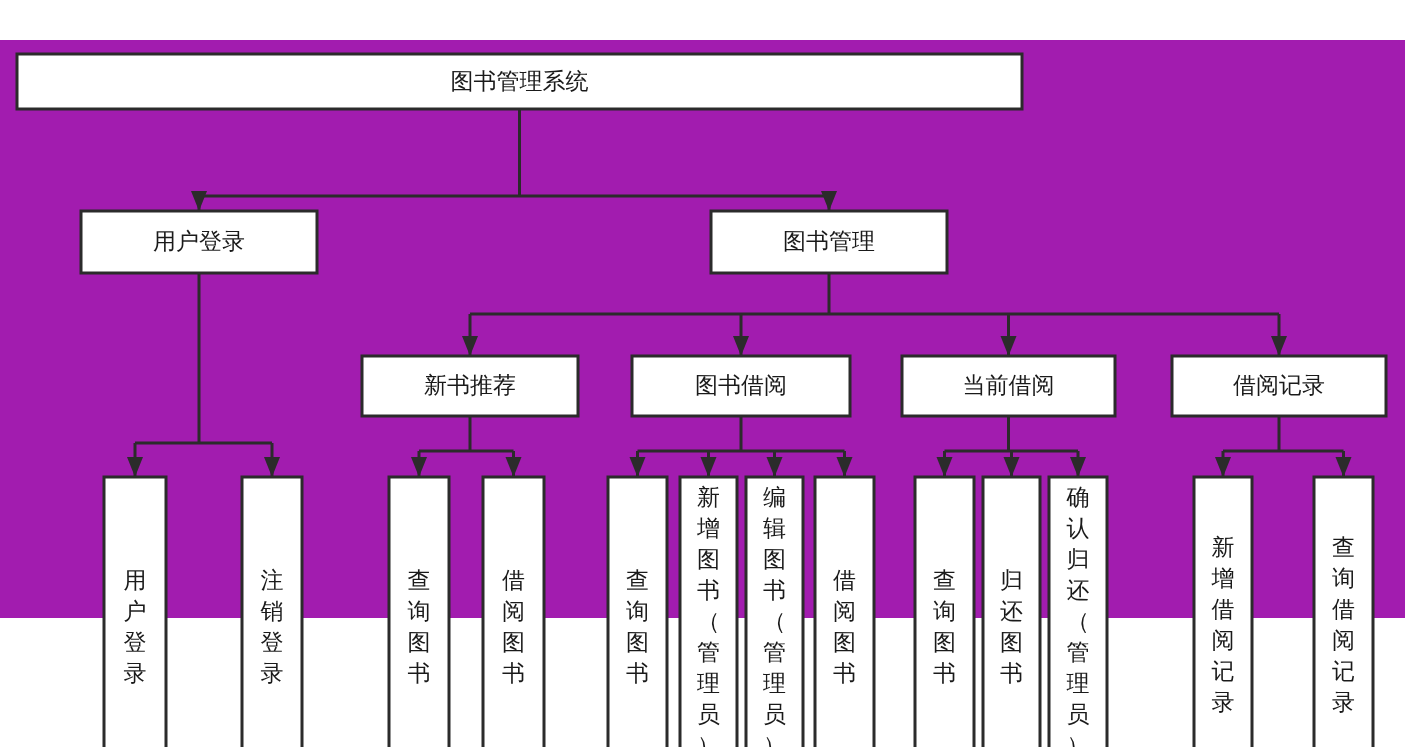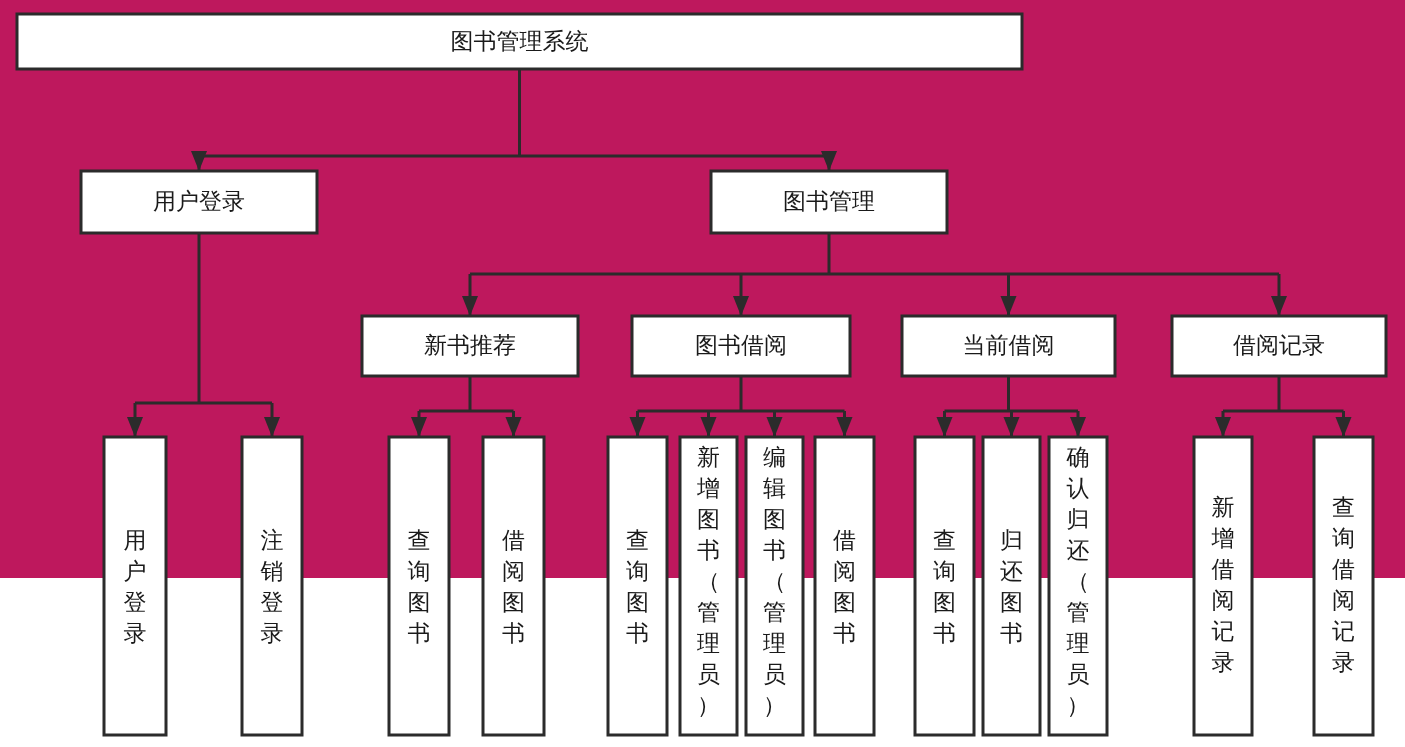--- a/index.html
+++ b/index.html
@@ -10,21 +10,22 @@
   body {
     width: 1405px;
     height: 747px;
     font-family: "Liberation Sans", "DejaVu Sans", sans-serif;
     overflow: hidden;
   }
   #diagram-root {
     position: relative;
     width: 1405px;
     height: 578px;
-    background: #be185d;
+    background: #a21caf;
+    margin-top: 40px;
   }
   svg#diagram-svg {
     position: absolute;
     left: 0;
     top: 0;
     width: 1405px;
     height: 747px;
     display: block;
   }
   .node-rect {

